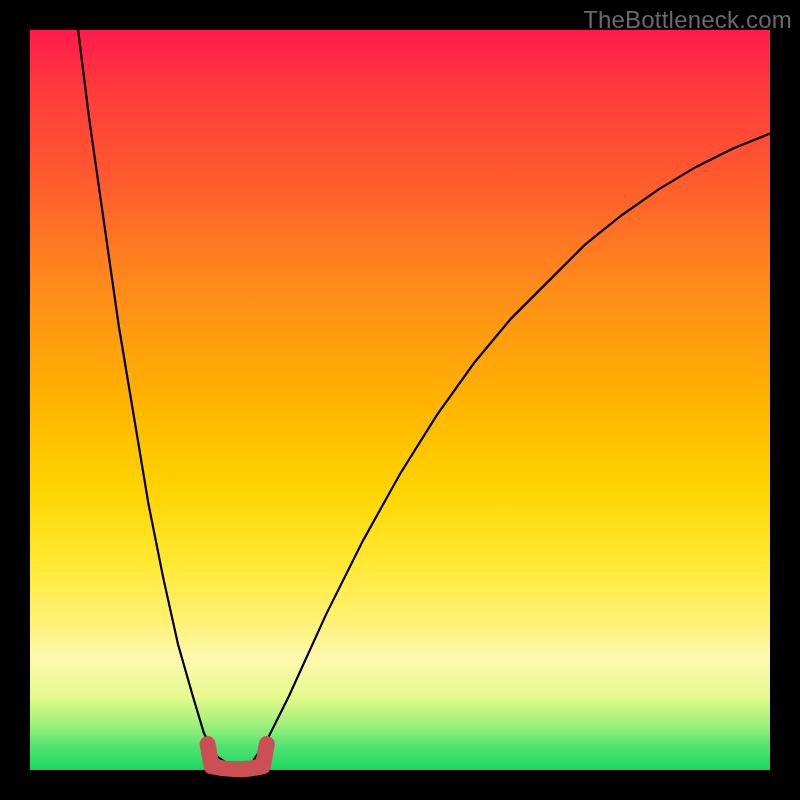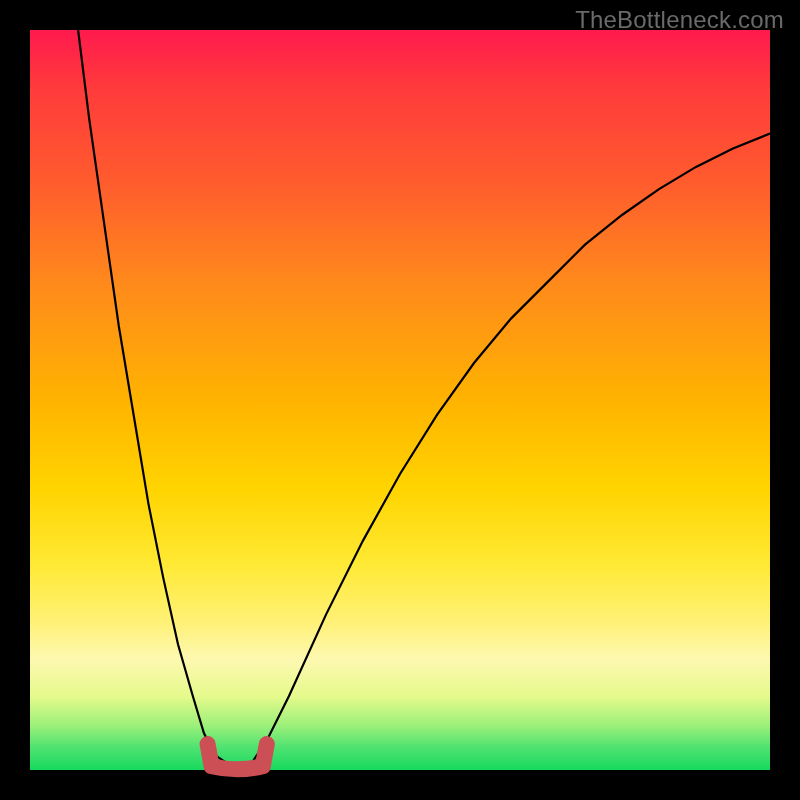--- a/index.html
+++ b/index.html
@@ -29,21 +29,21 @@
       #fdf8b0 85%,
       #e6fa8c 90%,
       #9cf07a 94%,
       #4ee270 97%,
       #17d95e 100%
     );
   }
   .watermark {
     position: absolute;
     top: 6px;
-    right: 16px;
+    right: 8px;
     font-size: 24px;
     font-weight: 500;
     color: #6a6a6a;
     letter-spacing: 0.2px;
     user-select: none;
   }
   svg.curves {
     position: absolute;
     left: 0;
     top: 0;

